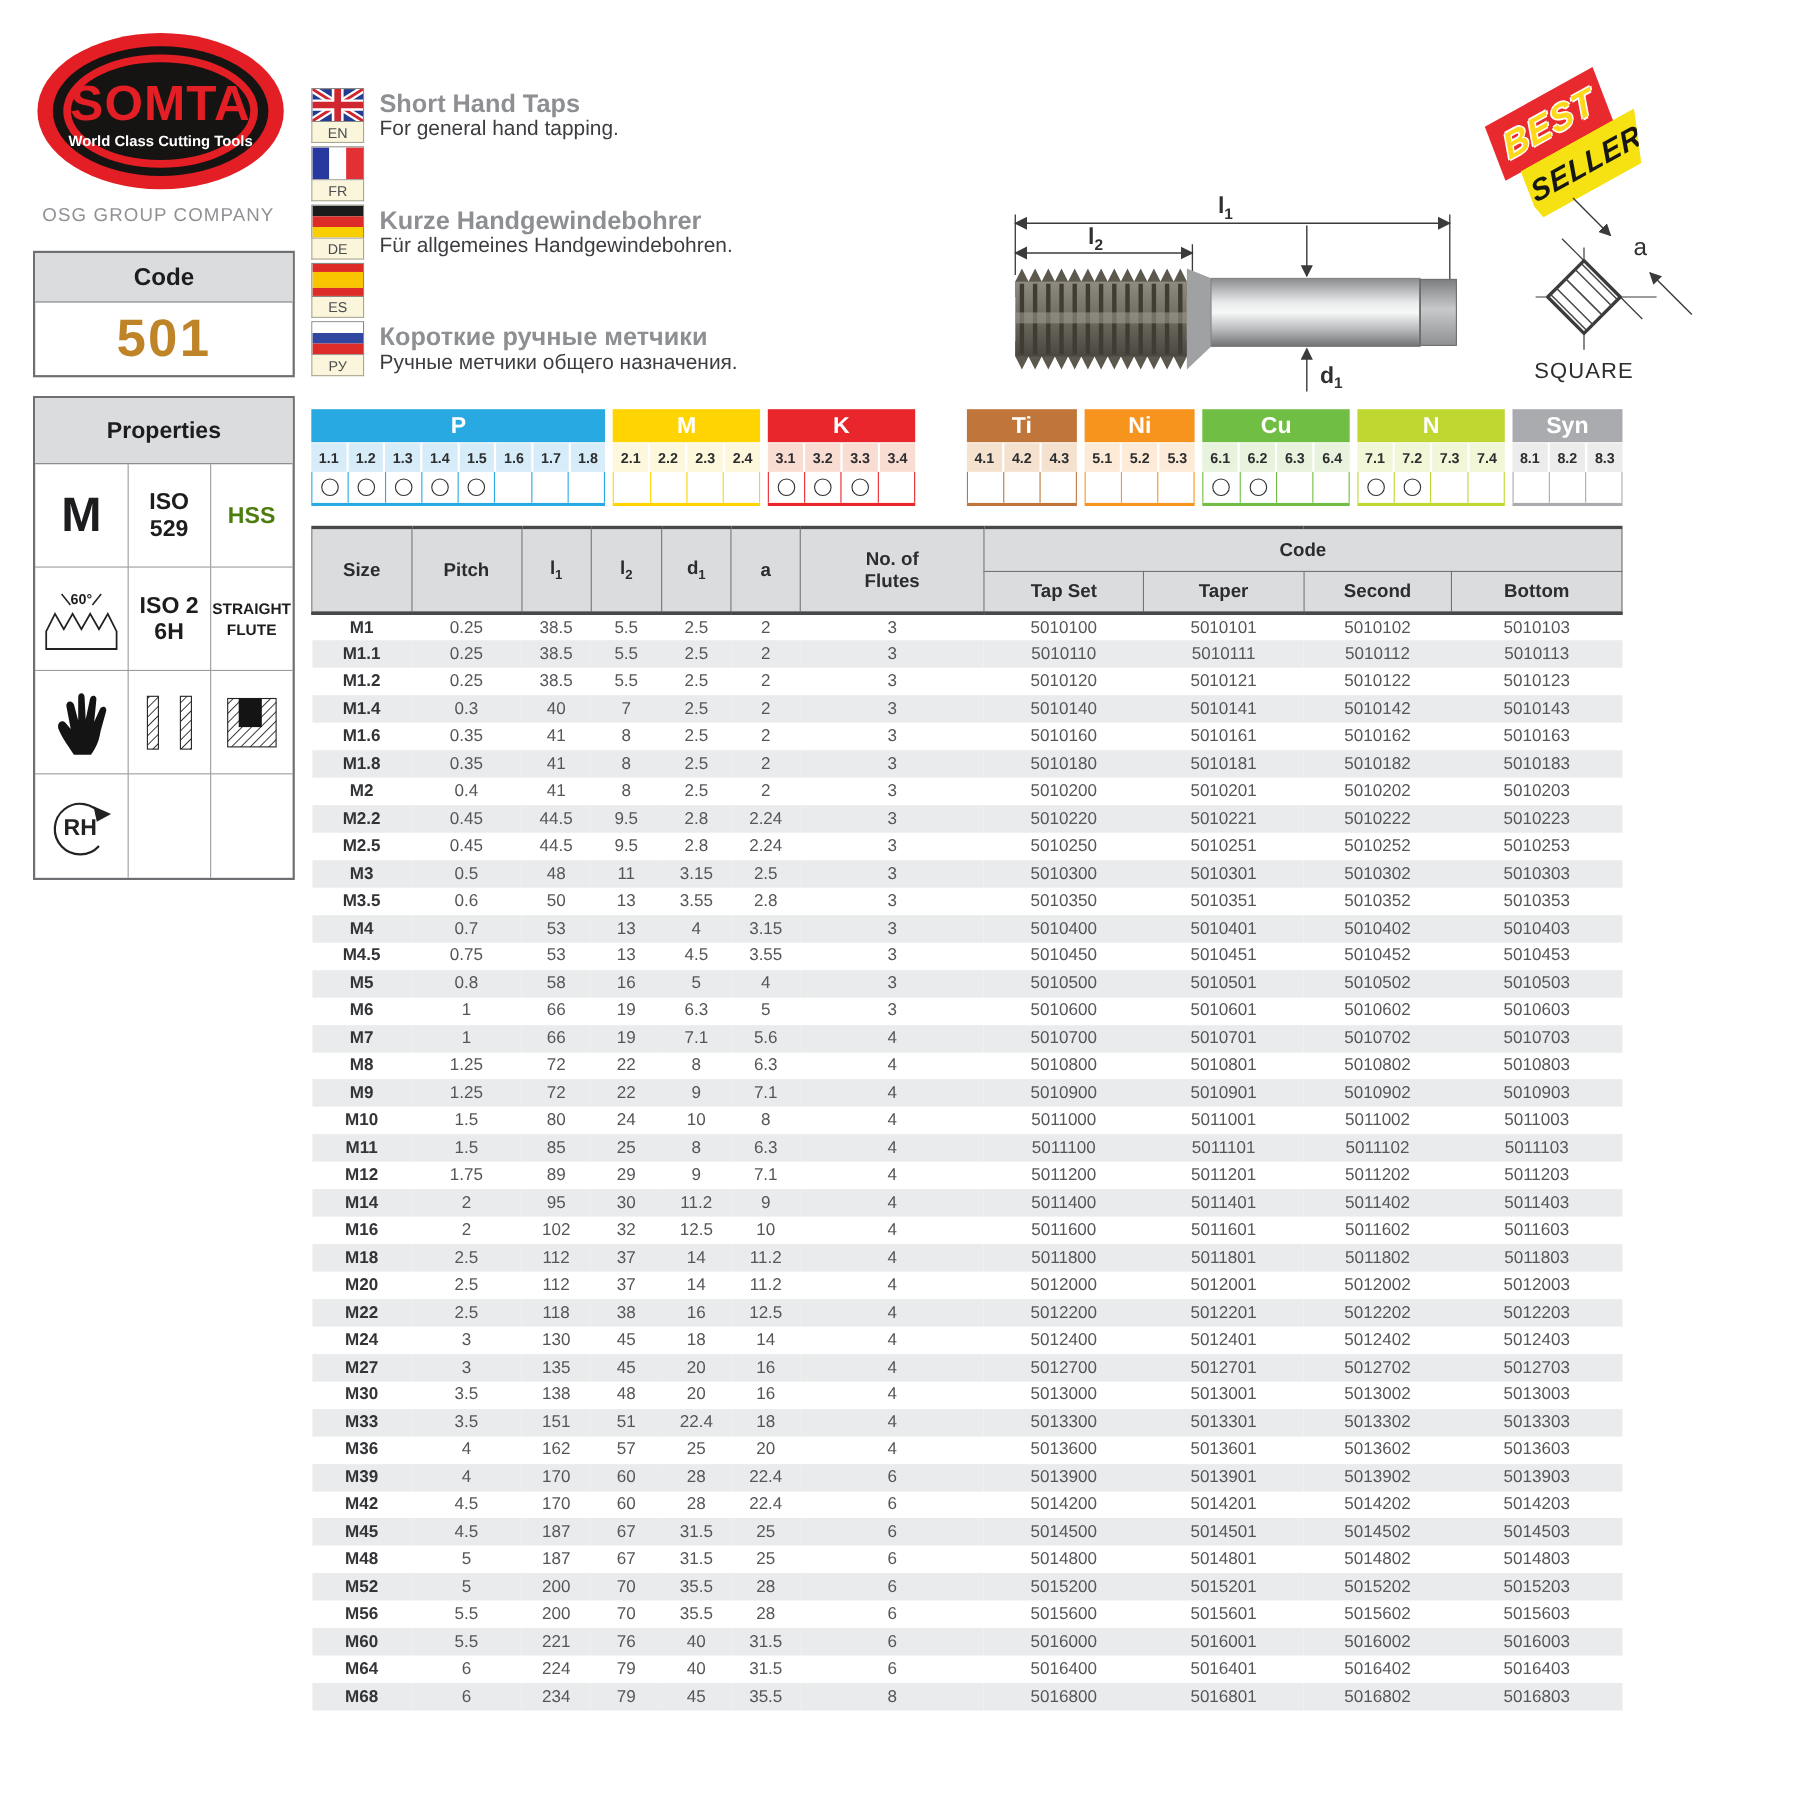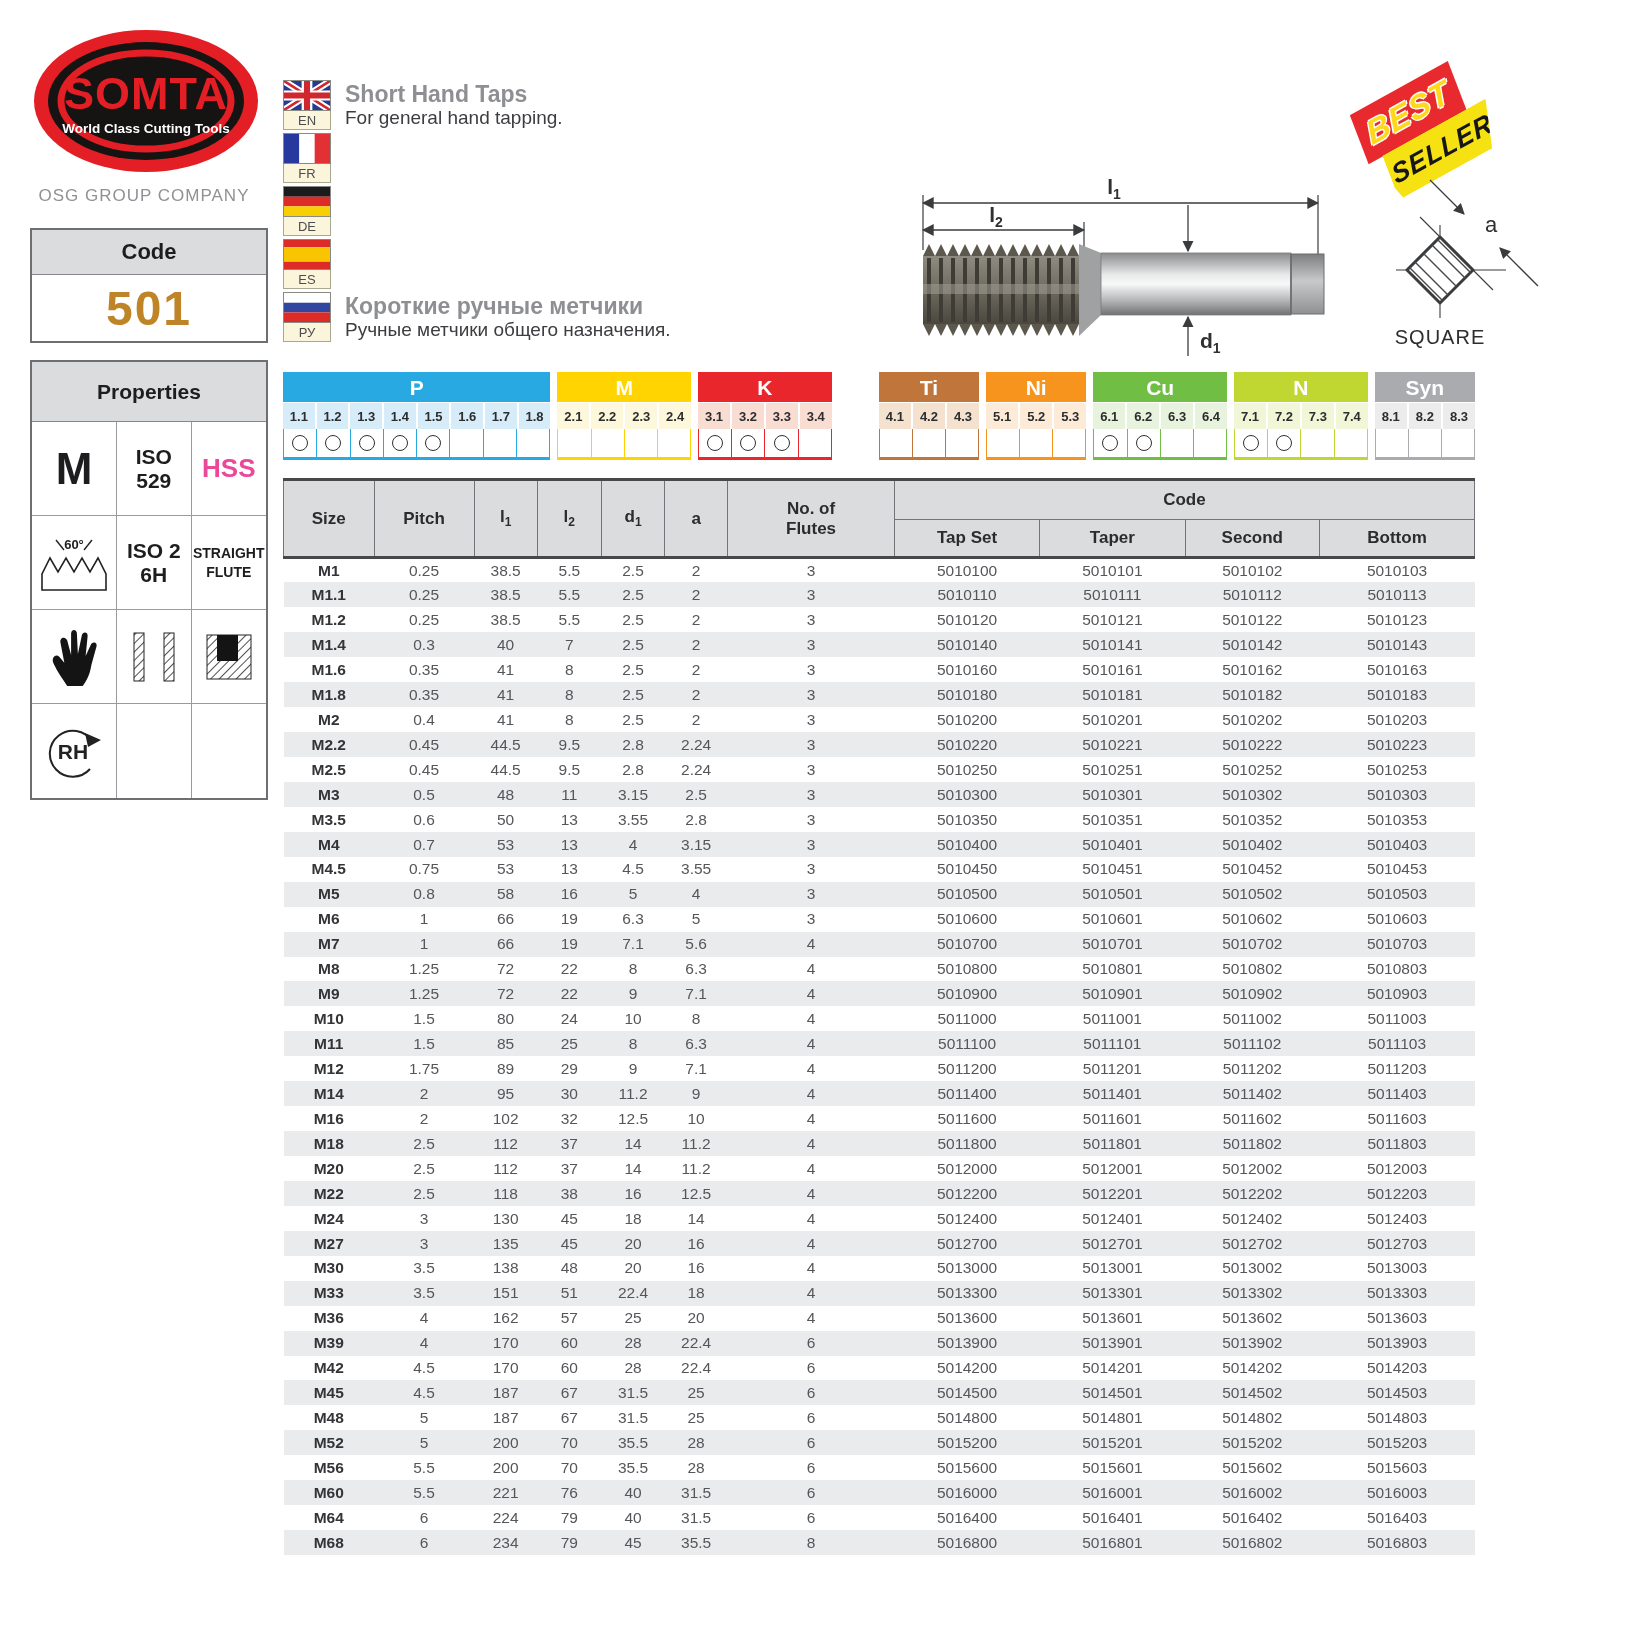--- a/index.html
+++ b/index.html
@@ -47,21 +47,21 @@
   .props { position:absolute; left:30px; top:360px; width:238px; border:2px solid #6e6f72; background:#fff;}
   .props-head { height:60px; background:#dbdcdd; border-bottom:1.5px solid #85878a; color:#1d1d1f;
                 display:flex; align-items:center; justify-content:center; font-size:21px; font-weight:bold;}
   .props-grid { display:grid; grid-template-columns:1fr 1fr 1fr; }
   .pcell { height:94px; border-right:1.5px solid #9a9b9e; border-bottom:1.5px solid #9a9b9e;
            display:flex; flex-direction:column; align-items:center; justify-content:center; text-align:center;}
   .pcell:nth-child(3n){ border-right:none; }
   .pcell:nth-last-child(-n+3){ border-bottom:none; }
   .p-m { font-size:44px; font-weight:bold; color:#1d1d1f;}
   .p-two { font-size:21px; font-weight:bold; color:#1d1d1f; line-height:24px;}
-  .p-hss { font-size:26px; font-weight:bold; color:#ec4899;}
+  .p-hss { font-size:21px; font-weight:bold; color:#4d7c0f;}
   .p-flute { font-size:14px; font-weight:600; color:#1d1d1f; line-height:19px;}
   
   .mat-chart { position:absolute; left:283px; top:372px; width:1192px; display:flex; gap:7px;}
   .mg { display:flex; flex-direction:column; flex-basis:0; min-width:0;}
   .mg-head { height:30px; background:var(--c); color:#fff; font-weight:bold; font-size:21px;
              display:flex; align-items:center; justify-content:center; line-height:1;}
   .mg-nums { display:flex; gap:2px; margin-top:1px; height:26px;}
   .mg-nums > div { flex:1; background:var(--t); font-size:13px; font-weight:bold; color:#2c2d2f;
                    display:flex; align-items:center; justify-content:center;}
   .mg-circ { display:flex; height:31px; border-bottom:3px solid var(--c);}
@@ -139,20 +139,24 @@
     <div class="lang-row">
       <div class="flag-col">
         <span class="flag-box">
           <svg viewBox="0 0 60 40" preserveAspectRatio="none">
             <rect width="60" height="13.4" fill="#1b1b1b"></rect>
               <rect y="13.4" width="60" height="13.3" fill="#dd2c27"></rect>
               <rect y="26.7" width="60" height="13.3" fill="#f8cf00"></rect>
           </svg>
         </span>
         <div class="flag-plate">DE</div>
+      </div>
+      <div class="lang-texts">
+        <div class="lang-title">Kurze Handgewindebohrer</div>
+        <div class="lang-sub">Für allgemeines Handgewindebohren.</div>
       </div>
     </div>
 
     <div class="lang-row">
       <div class="flag-col">
         <span class="flag-box">
           <svg viewBox="0 0 60 40" preserveAspectRatio="none">
             <rect width="60" height="10" fill="#dd2c27"></rect>
               <rect y="10" width="60" height="20" fill="#f8c500"></rect>
               <rect y="30" width="60" height="10" fill="#dd2c27"></rect>

